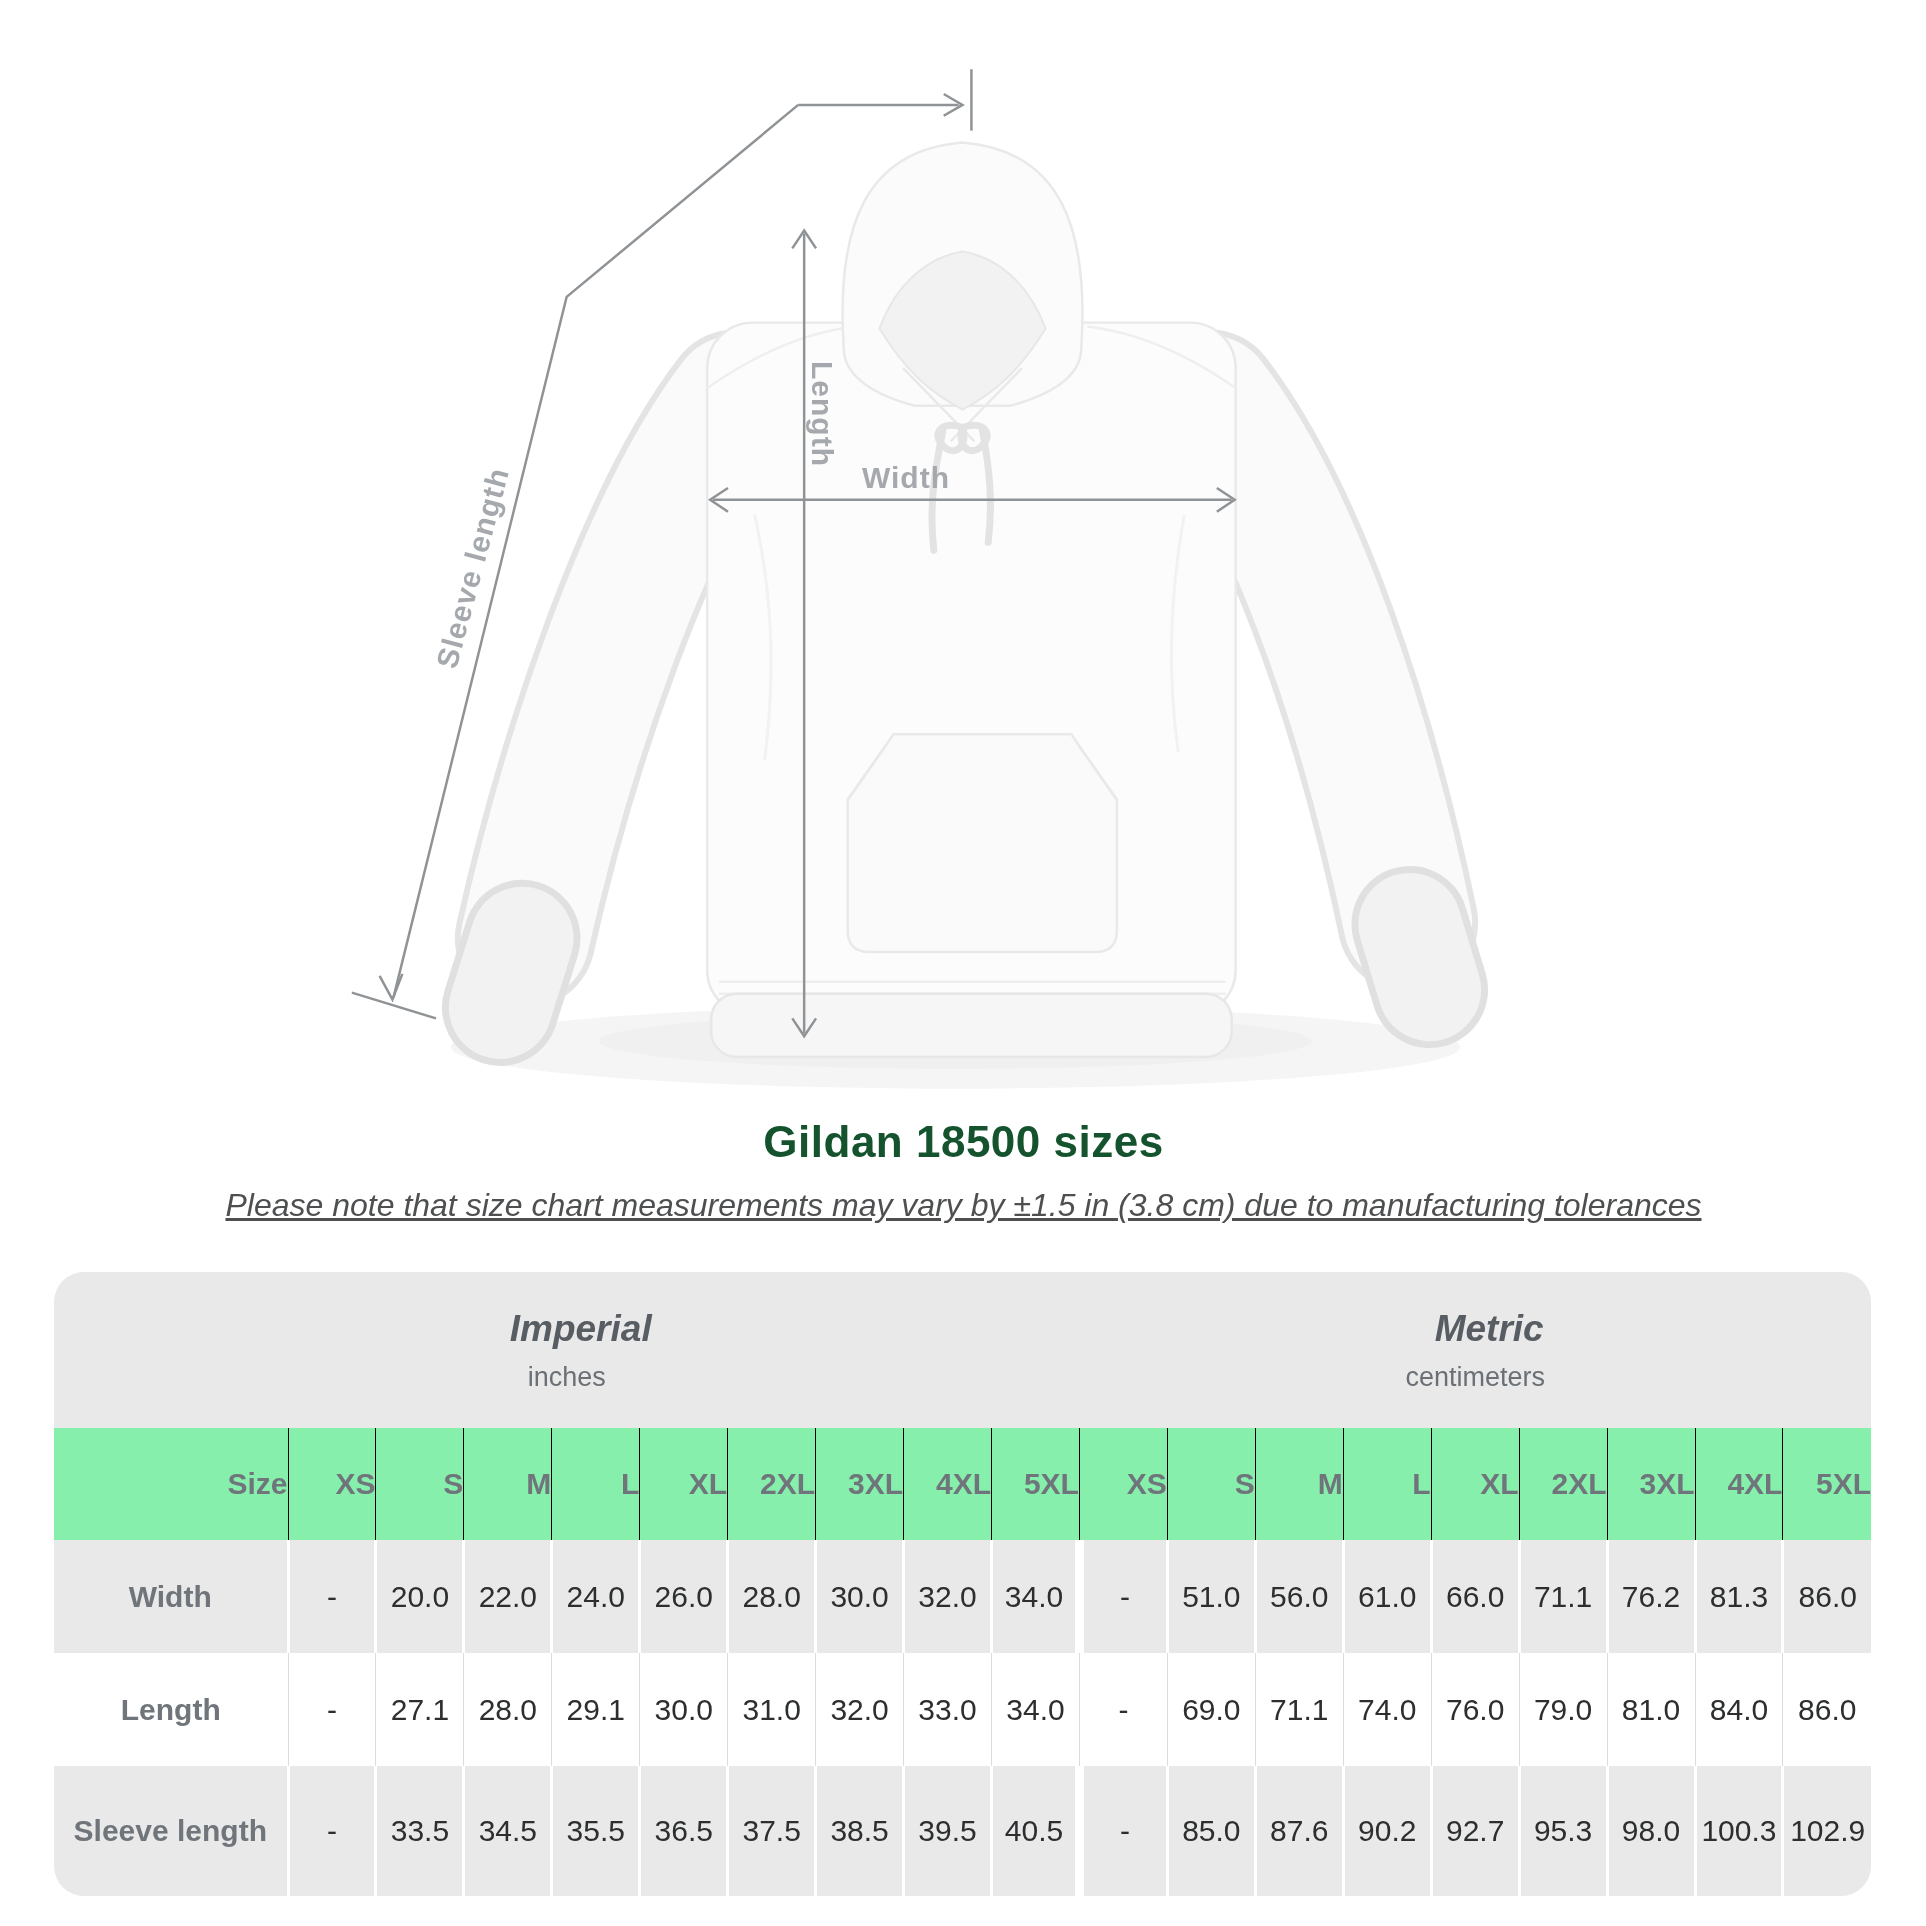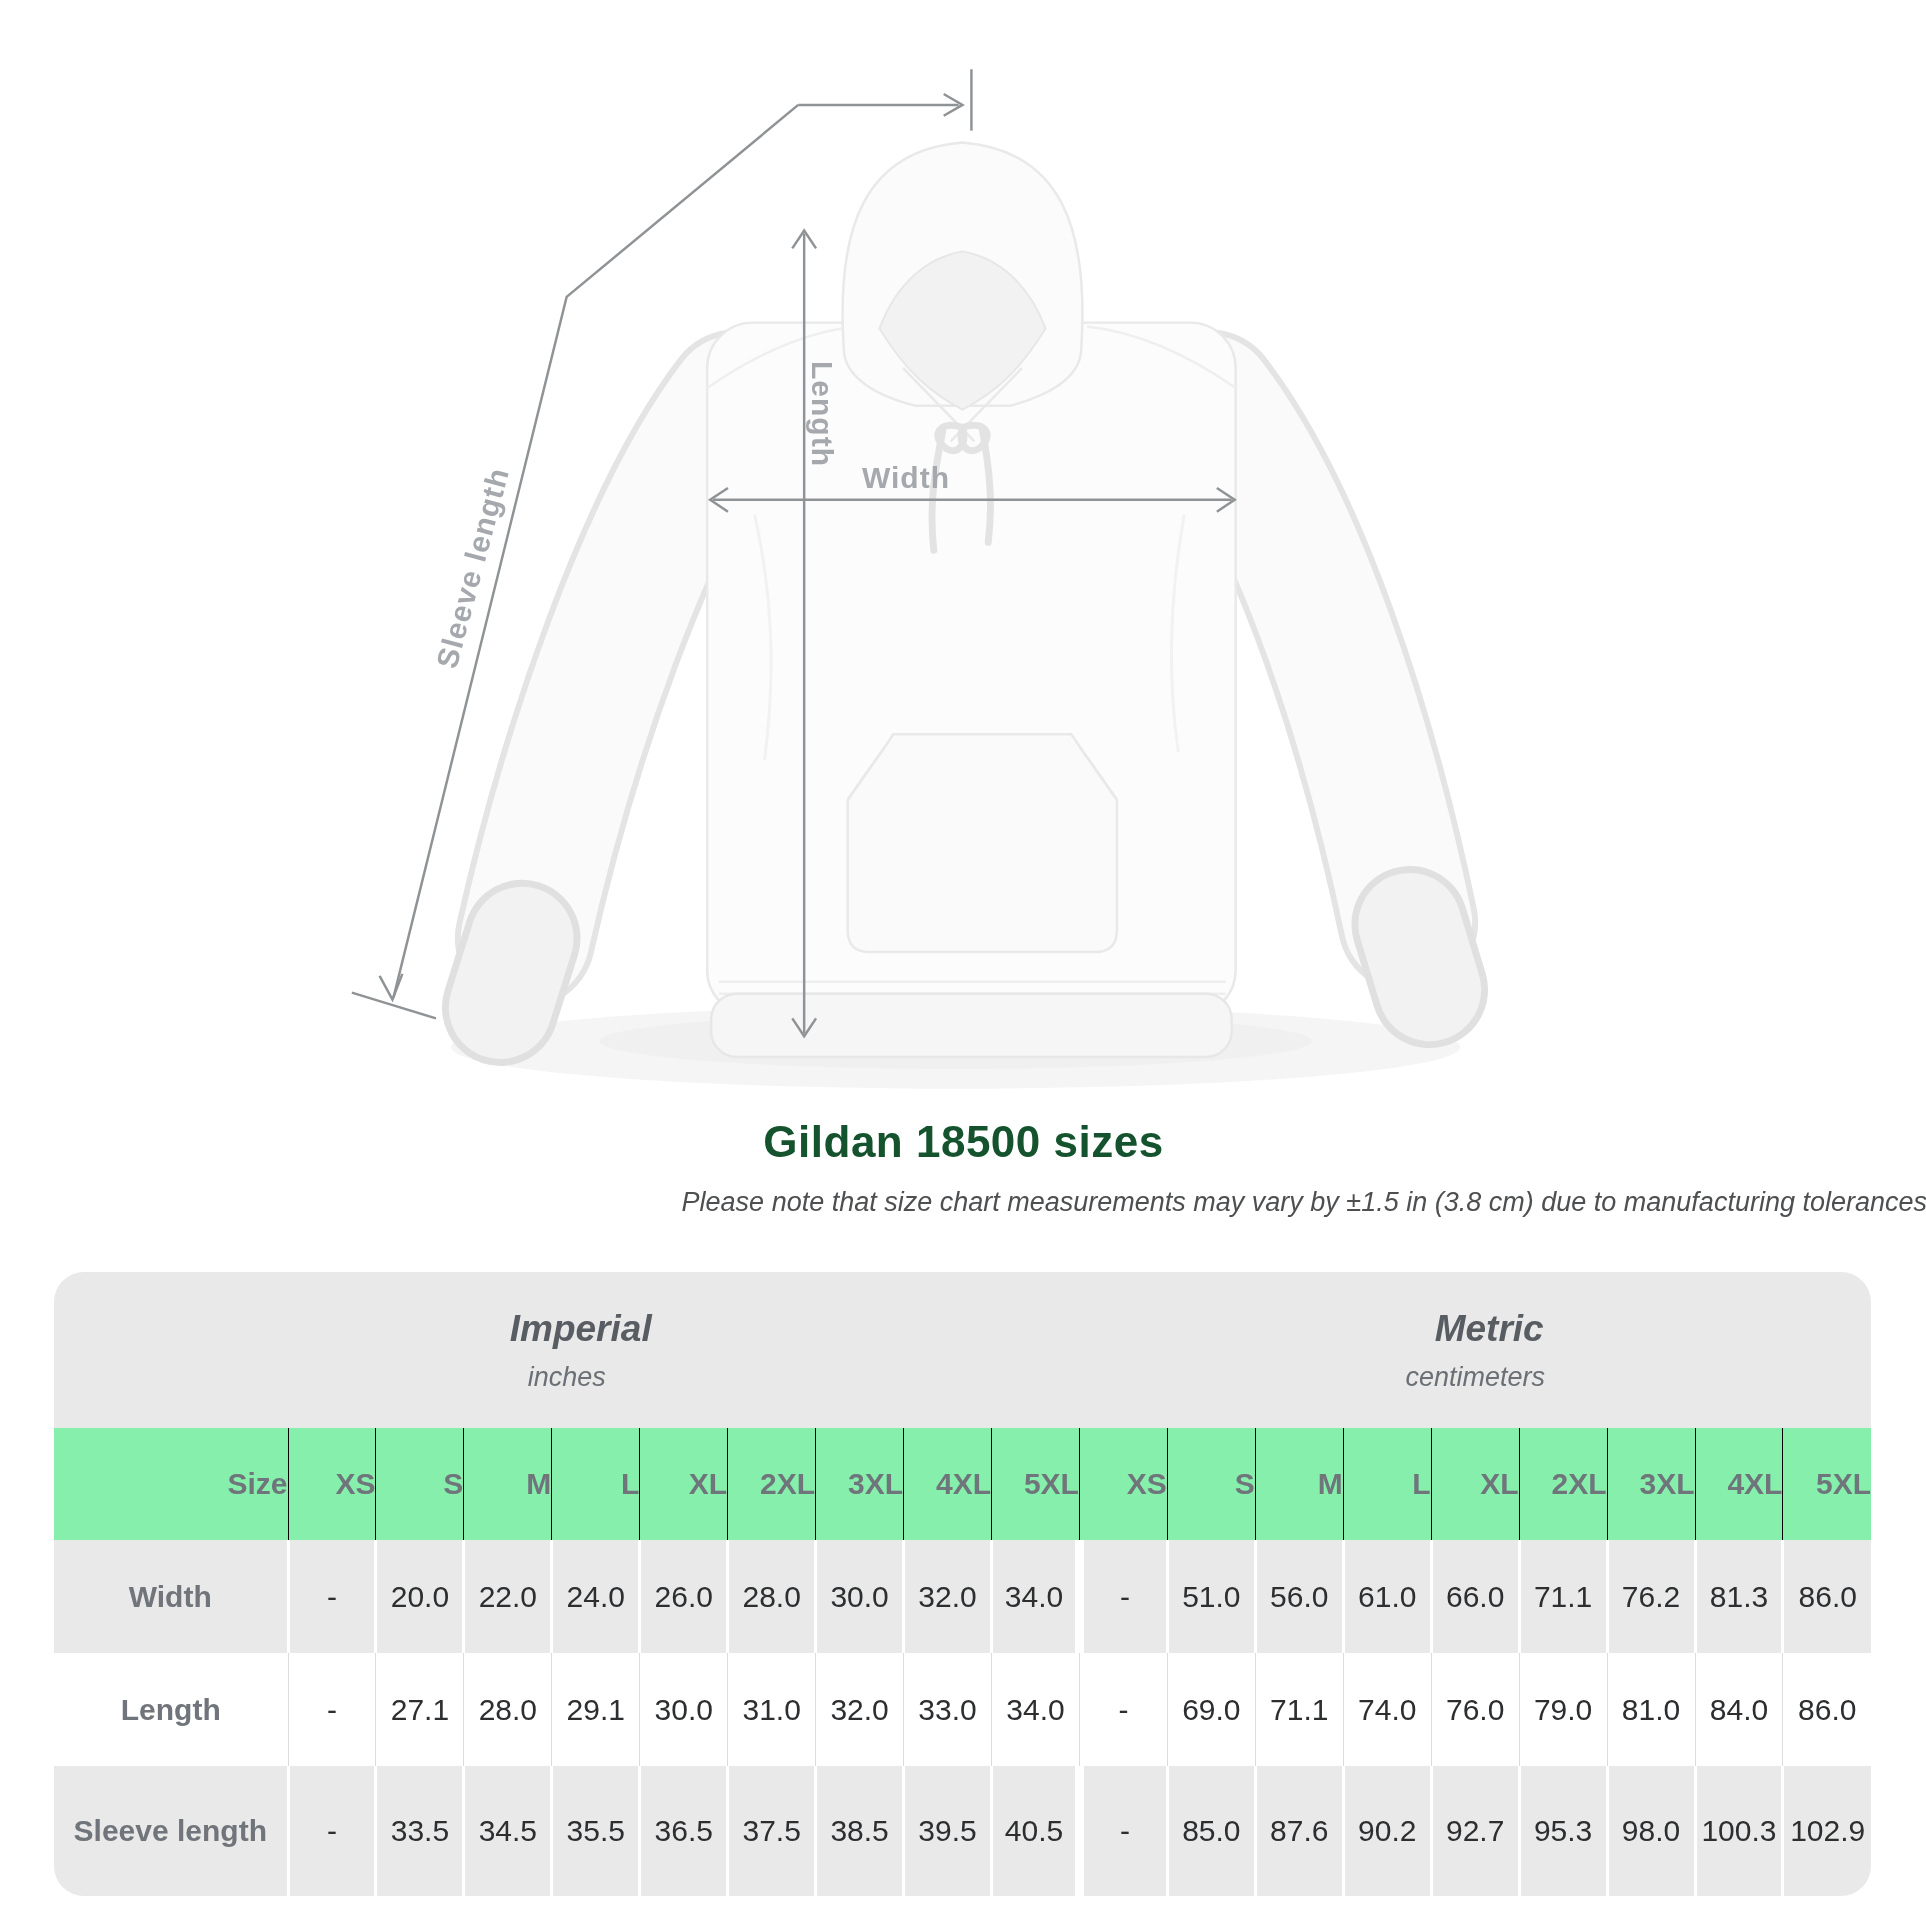--- a/index.html
+++ b/index.html
@@ -10,32 +10,32 @@
   .diagram{position:absolute;left:0;top:0;width:1927px;height:1247px;}
   .diagram svg{position:absolute;left:0;top:0;}
   .measure-label{position:absolute;font-weight:bold;font-size:30px;color:#a5a9ad;letter-spacing:1px;white-space:nowrap;}
   .label-width{left:906px;top:478px;transform:translate(-50%,-50%);}
   .label-length{left:822px;top:414px;transform:translate(-50%,-50%) rotate(90deg);}
   .label-sleeve{left:473px;top:568px;transform:translate(-50%,-50%) rotate(-75deg);}
 
   
   .title{position:absolute;left:0;top:1117px;width:100%;text-align:center;margin:0;
          font-size:44px;font-weight:bold;color:#14532d;letter-spacing:0.5px;}
-  .subtitle{position:absolute;left:0;top:1187px;width:100%;text-align:right;margin:0;
-         font-size:27px;font-style:italic;color:#4d4f51;}
+  .subtitle{position:absolute;left:0;top:1187px;width:100%;text-align:center;margin:0;
+         font-size:32px;font-style:italic;color:#4d4f51;text-decoration:underline;}
 
   
   .table-wrap{position:absolute;left:54px;top:1272px;width:1817px;border-radius:30px;overflow:hidden;}
   table{width:100%;border-collapse:collapse;table-layout:fixed;}
   col.size-col{width:234px;}
   th,td{padding:0;text-align:center;vertical-align:middle;font-weight:normal;}
 
   .units-row th{background:#e9e9e9;height:156px;}
   .unit-label{font-size:37px;font-weight:bold;font-style:italic;color:#575d62;padding-left:28px;}
-  .unit-sub{font-size:27px;font-style:italic;color:#6a7075;margin-top:12px;}
+  .unit-sub{font-size:27px;color:#6a7075;margin-top:12px;}
 
   .sizes-row th{background:#86efac;height:112px;font-size:30px;font-weight:bold;color:#6f757a;text-align:right;}
   .rowlabel{font-size:30px;font-weight:bold;color:#6f757a;}
   tbody td{font-size:30px;color:#2c2e30;}
   tr.row-gray td{background:#e9e9e9;height:113px;}
   tr.row-white td{background:#ffffff;height:113px;}
   tr.row-last td{height:130px;}
 
   .sizes-row th + th{border-left:1px solid #000000;}
   tr.row-white td + td{border-left:1px solid #dcdcdc;}

